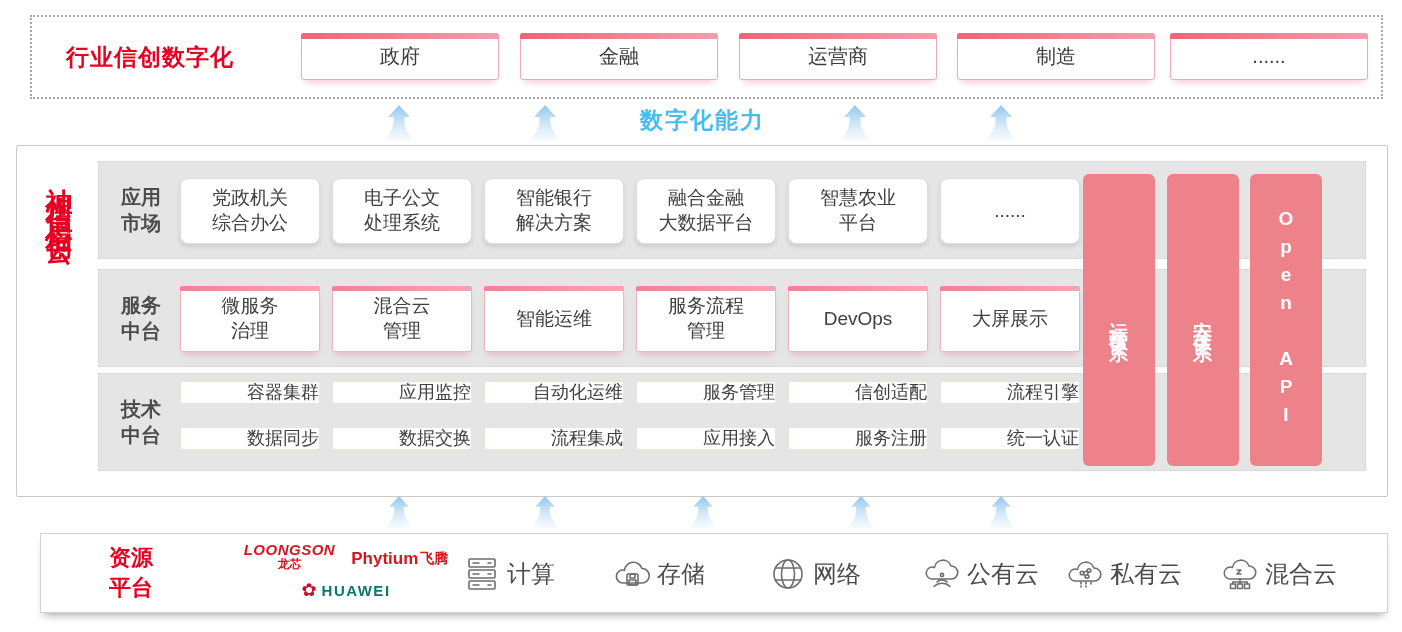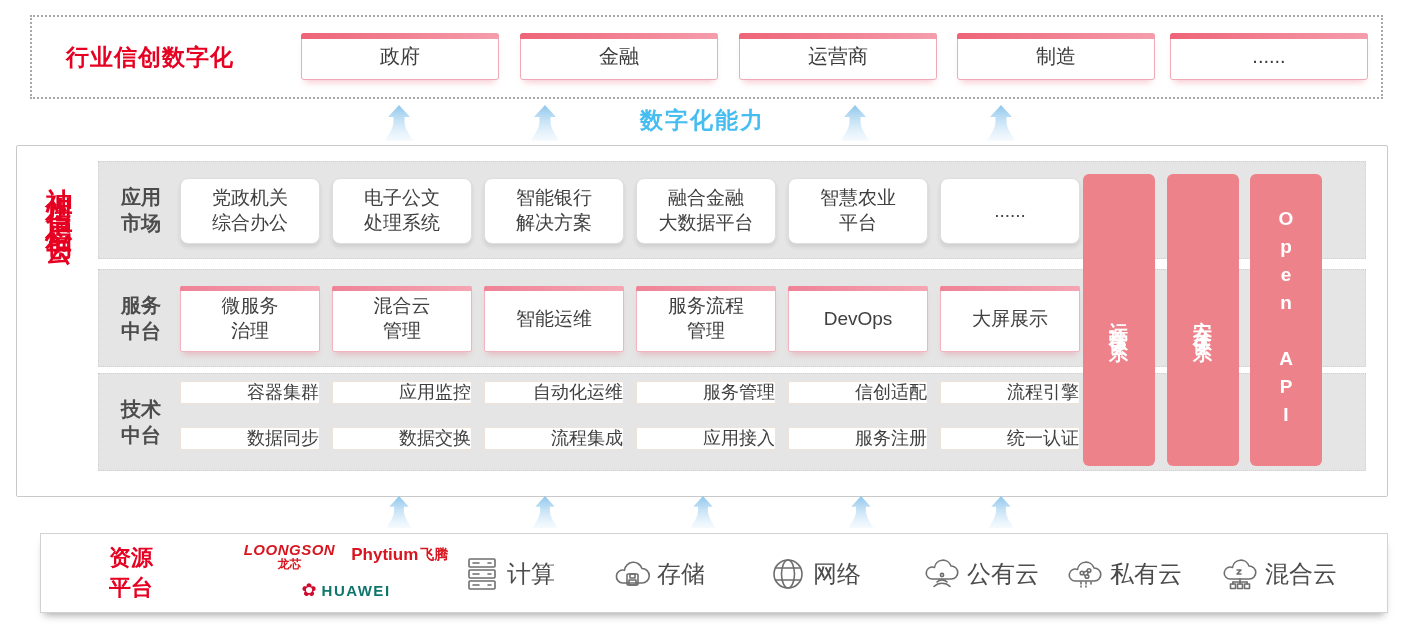--- a/index.html
+++ b/index.html
@@ -62,21 +62,21 @@
   .pil1 { left:1066px; } .pil2 { left:1150px; } .pil3 { left:1233px; }
 
   
   .res-box { position:absolute; left:40px; top:533px; width:1348px; height:80px;
     background:#fff; border:1px solid #d2d2d2;
     box-shadow:0 6px 8px -4px rgba(0,0,0,0.35); }
   .res-label { position:absolute; left:68px; top:50%; transform:translateY(-50%);
     font-size:22px; font-weight:bold; color:#e60021; line-height:1.35; text-align:center; }
   .vendors { position:absolute; left:170px; top:7px; width:270px;
     display:flex; flex-direction:column; align-items:center; }
-  .vendor-row1 { display:flex; align-items:flex-start; gap:16px; }
+  .vendor-row1 { display:flex; align-items:center; gap:16px; }
   .loongson { display:flex; flex-direction:column; align-items:center; }
   .loongson-en { font-size:15px; font-weight:bold; font-style:italic; color:#d8161f; letter-spacing:0.5px; }
   .loongson-cn { font-size:12px; font-weight:bold; color:#d8161f; margin-top:-2px; }
   .phytium { display:flex; align-items:center; margin-top:4px; }
   .phytium-en { font-size:17px; font-weight:bold; color:#d8161f; }
   .phytium-cn { font-size:14px; font-weight:bold; color:#d8161f; margin-left:2px; }
   .huawei { display:flex; align-items:center; gap:5px; margin-top:8px; }
   .huawei-flower { color:#cf0a2c; font-size:18px; line-height:1; }
   .huawei-name { font-size:15px; font-weight:bold; color:#0f766e; letter-spacing:1.5px; }
   .res-item { position:absolute; top:20px; height:40px; display:flex; align-items:center; gap:6px; }

